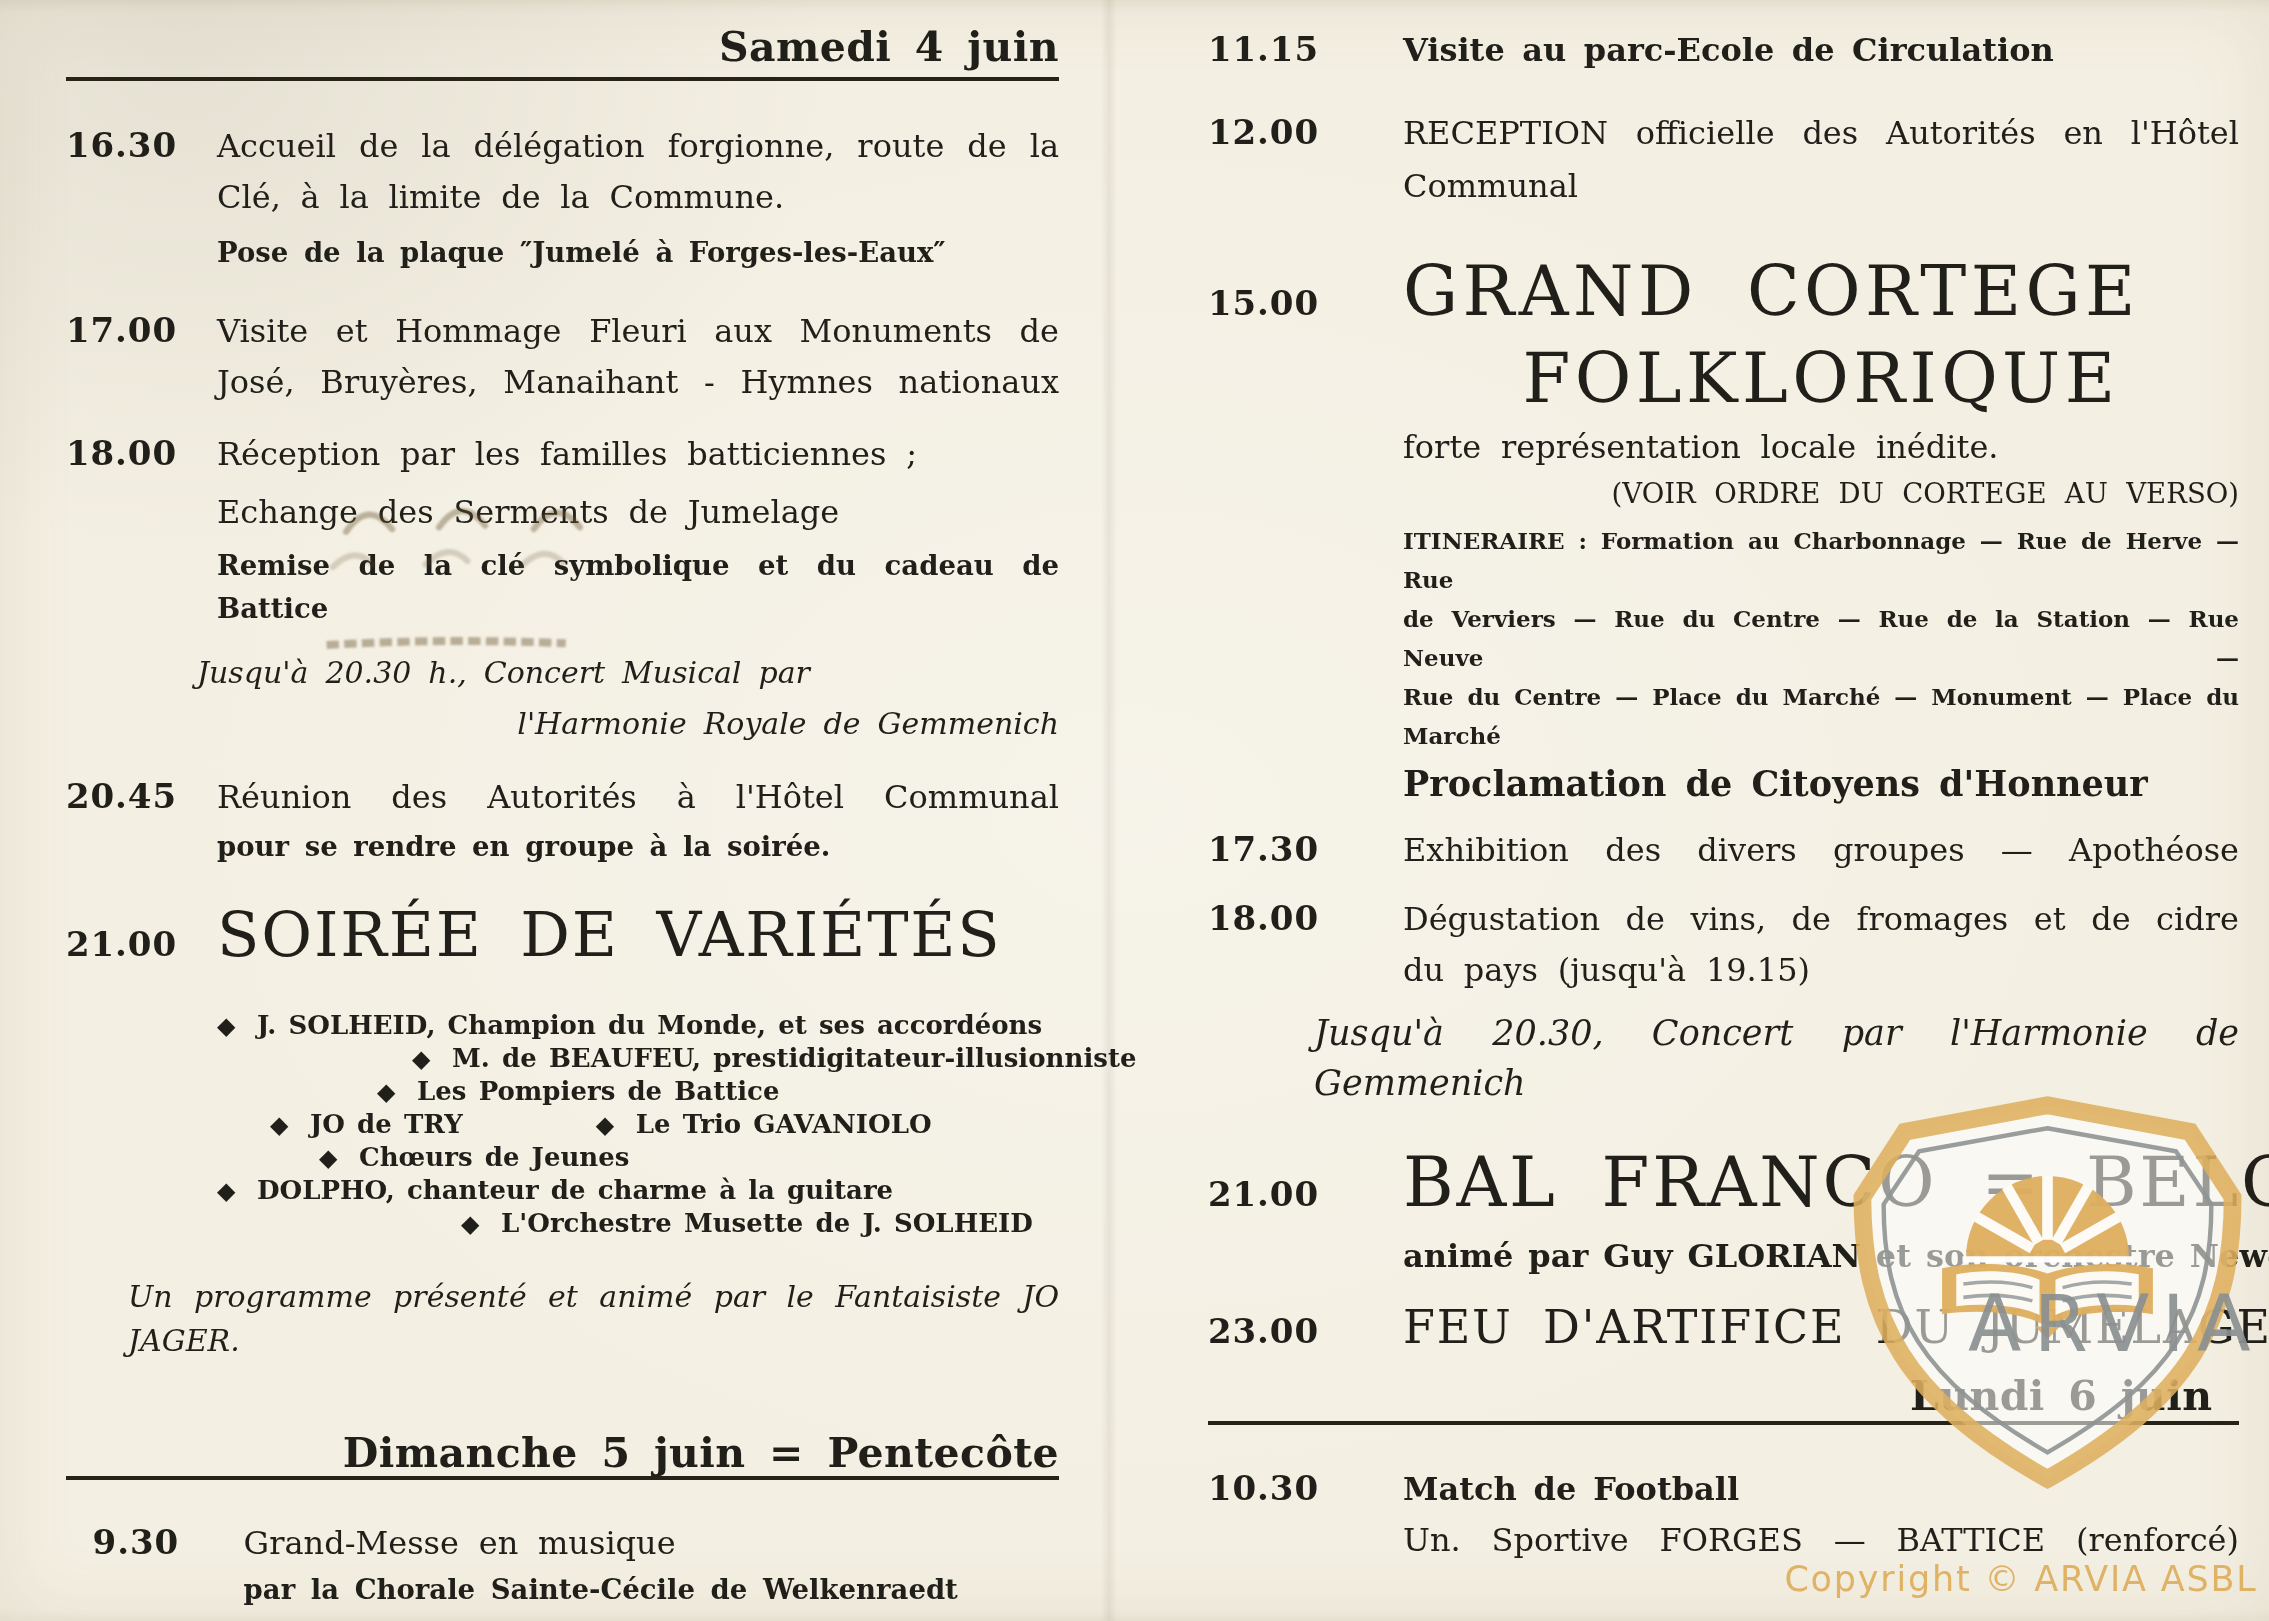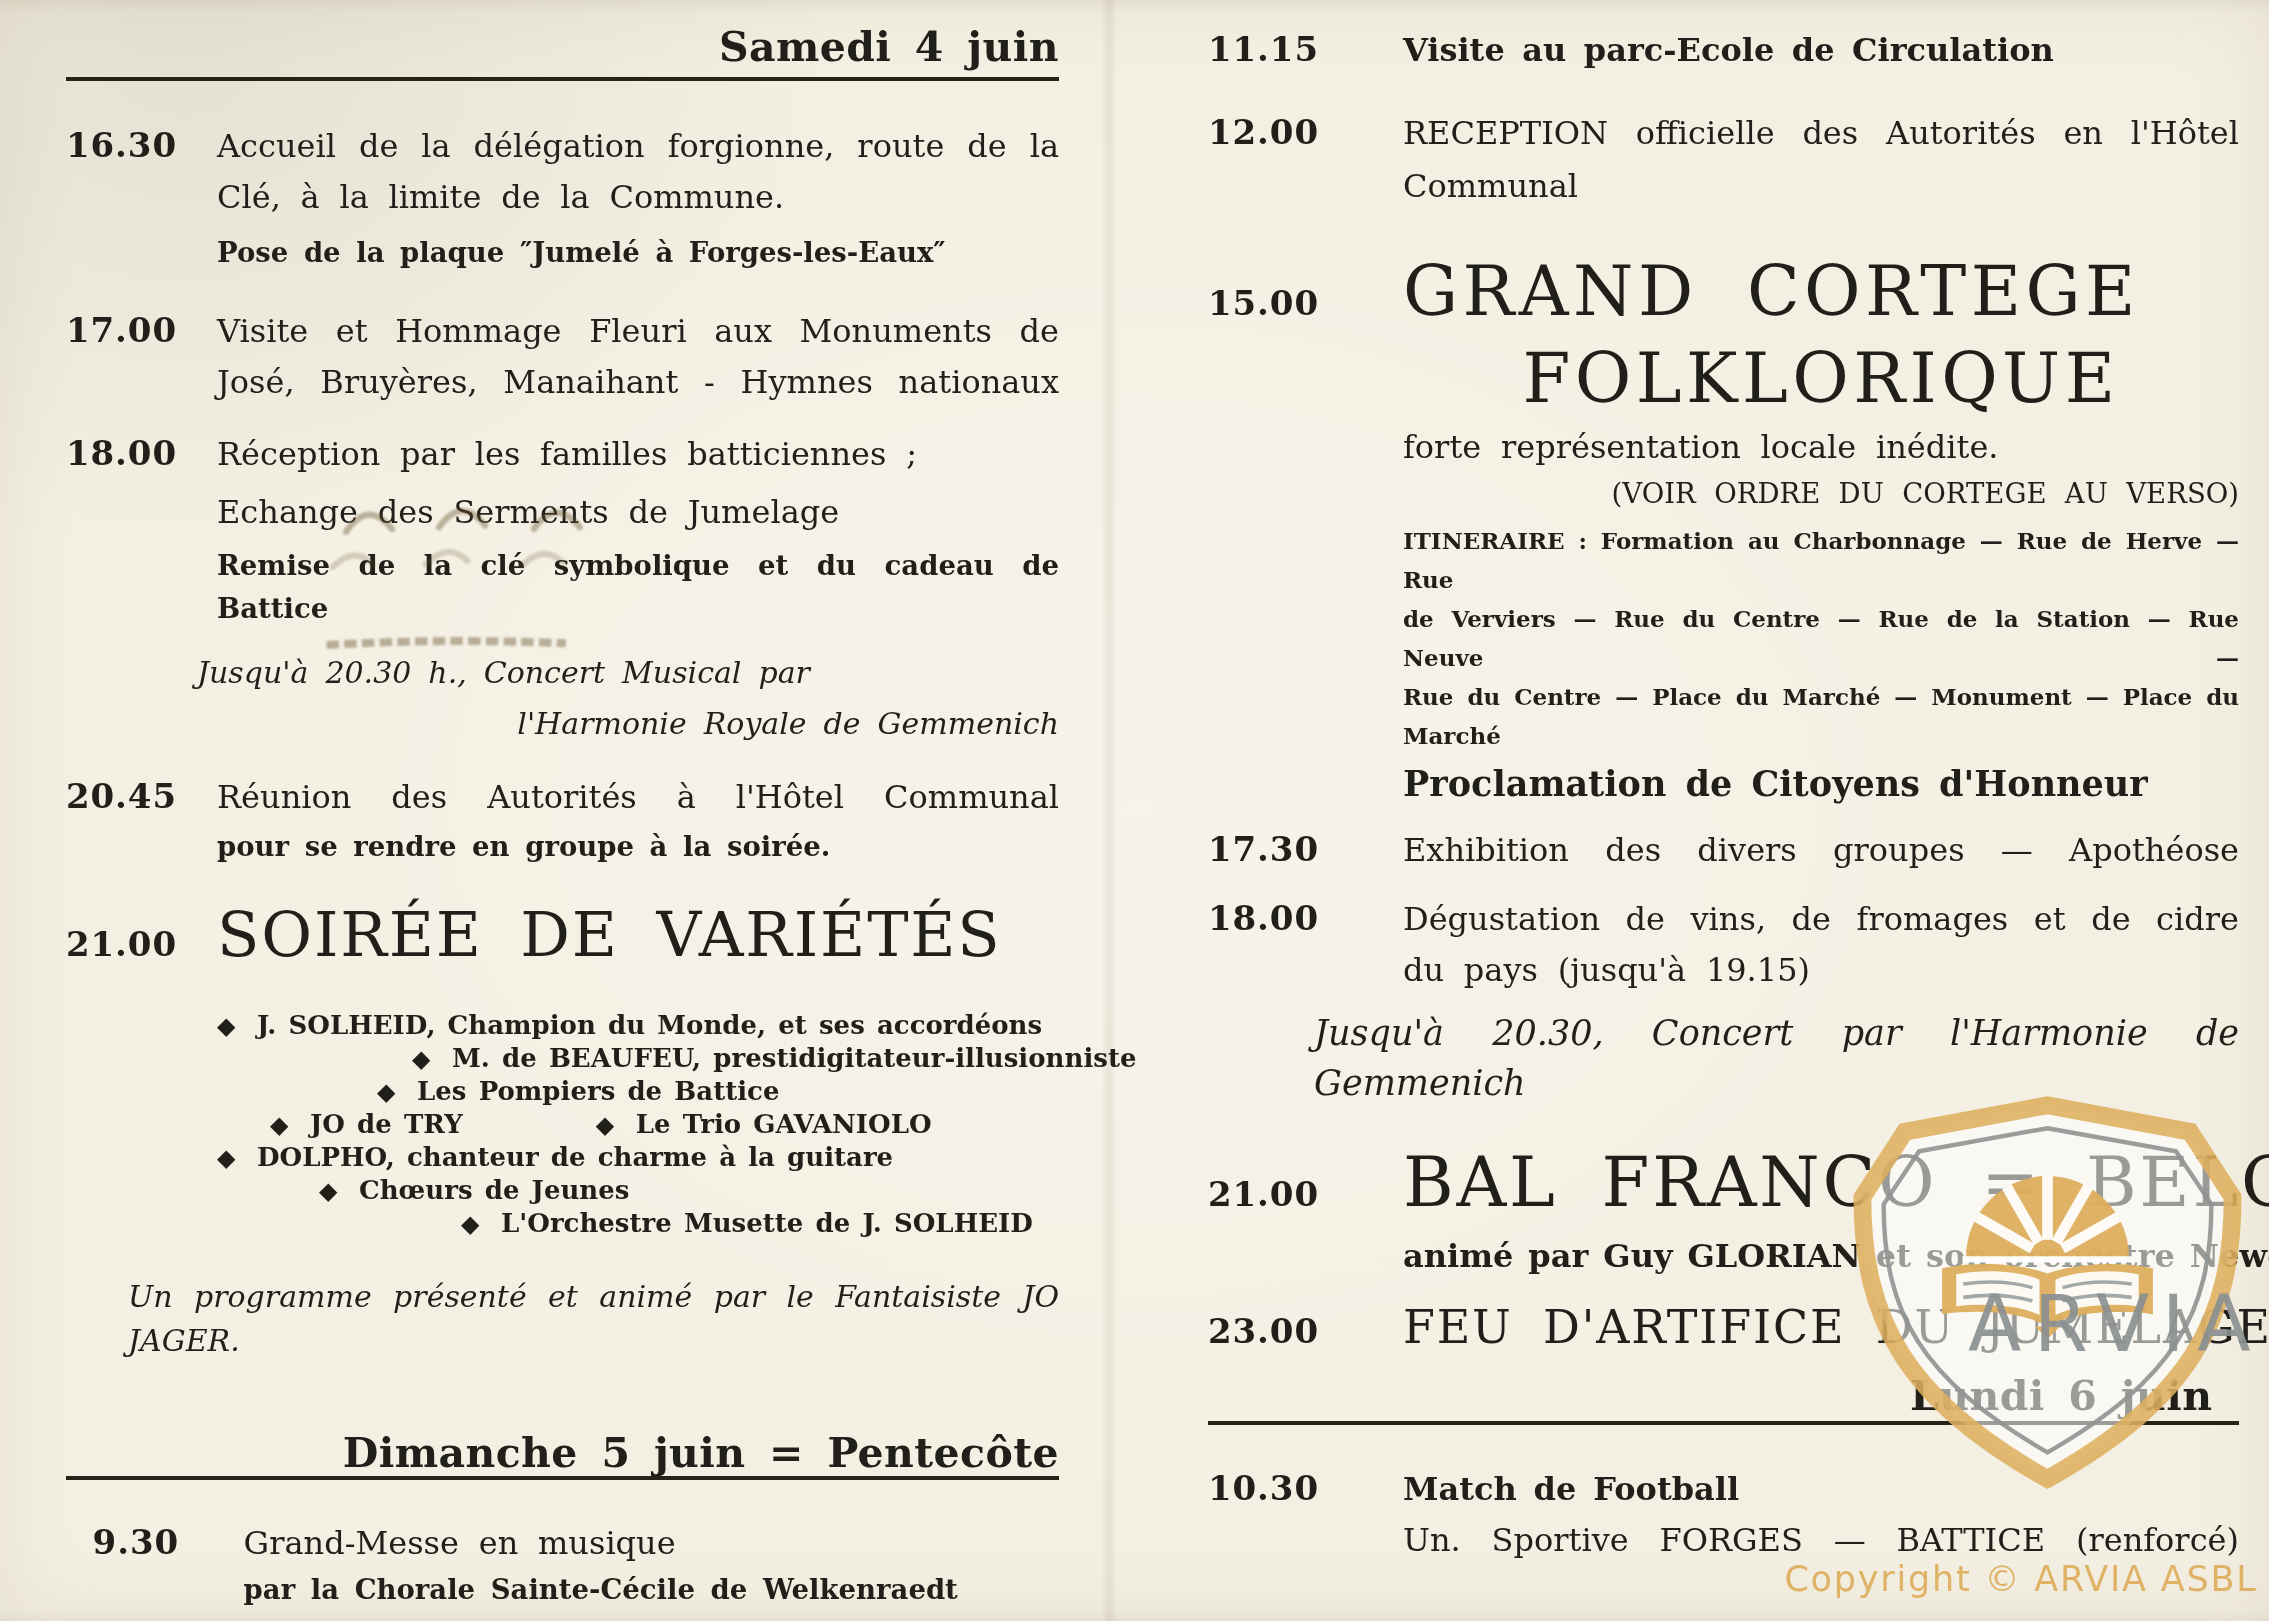--- a/index.html
+++ b/index.html
@@ -128,22 +128,22 @@
       <div class="desc">
         <div class="display-soiree">SOIRÉE DE VARIÉTÉS</div>
       </div>
     </div>
 
     <div class="bullets">
       <div class="b-row"><span class="diamond">◆</span><span>J. SOLHEID, Champion du Monde, et ses accordéons</span></div>
       <div class="b-row" style="padding-left:195px;"><span class="diamond">◆</span><span>M. de BEAUFEU, prestidigitateur-illusionniste</span></div>
       <div class="b-row" style="padding-left:160px;"><span class="diamond">◆</span><span>Les Pompiers de Battice</span></div>
       <div class="b-row" style="padding-left:53px;"><span class="diamond">◆</span><span>JO de TRY</span><span style="display:inline-block;width:133px;"></span><span class="diamond">◆</span><span>Le Trio GAVANIOLO</span></div>
+      <div class="b-row" style="padding-left:102px;"><span class="diamond">◆</span><span>Chœurs de Jeunes</span></div>
       <div class="b-row"><span class="diamond">◆</span><span>DOLPHO, chanteur de charme à la guitare</span></div>
-      <div class="b-row" style="padding-left:102px;"><span class="diamond">◆</span><span>Chœurs de Jeunes</span></div>
       <div class="b-row" style="padding-left:244px;"><span class="diamond">◆</span><span>L'Orchestre Musette de J. SOLHEID</span></div>
     </div>
 
     <div class="closing">Un programme présenté et animé par le Fantaisiste JO JAGER.</div>
 
     <div class="day-header" style="margin-top:72px;line-height:37px;">Dimanche 5 juin = Pentecôte</div>
     <div class="rule"></div>
 
     <div class="row" style="margin-top:39px;">
       <div class="time pad-time">9.30</div>

